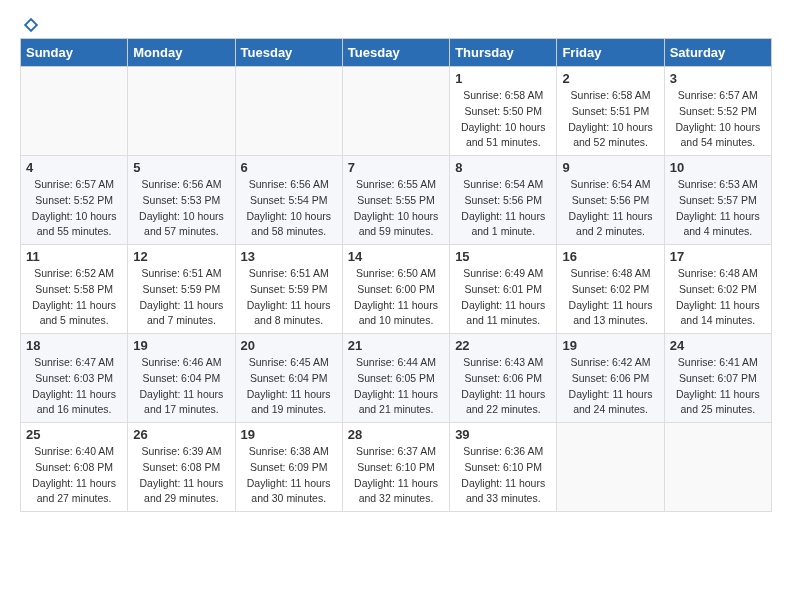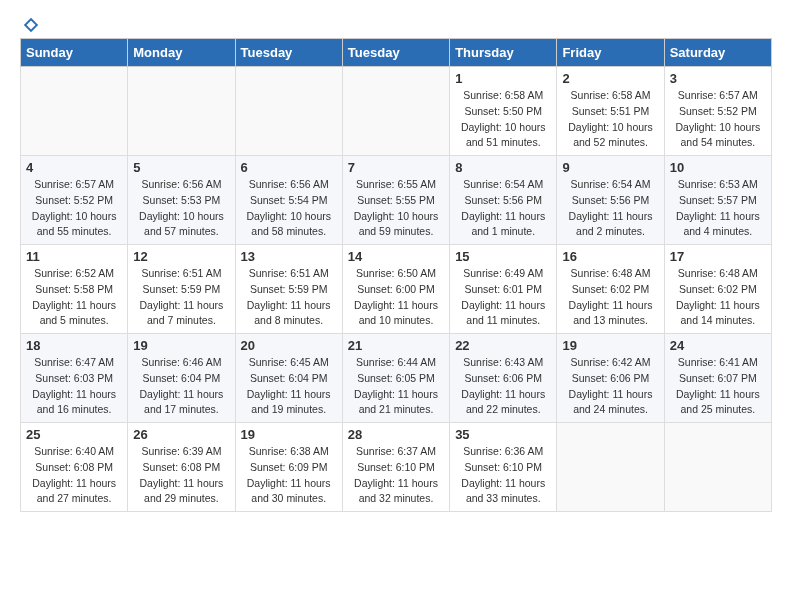--- a/index.html
+++ b/index.html
@@ -175,21 +175,21 @@
           </td>
           <td>
             <span class="day-num">19</span>
             <div class="day-info">Sunrise: 6:38 AM<br>Sunset: 6:09 PM<br>Daylight: 11 hours<br>and 30 minutes.</div>
           </td>
           <td>
             <span class="day-num">28</span>
             <div class="day-info">Sunrise: 6:37 AM<br>Sunset: 6:10 PM<br>Daylight: 11 hours<br>and 32 minutes.</div>
           </td>
           <td>
-            <span class="day-num">35</span>
+            <span class="day-num">39</span>
             <div class="day-info">Sunrise: 6:36 AM<br>Sunset: 6:10 PM<br>Daylight: 11 hours<br>and 33 minutes.</div>
           </td>
           <td class="empty-cell"></td>
           <td class="empty-cell"></td>
         </tr>
       </tbody>
   </table>
 </div>
 
 </body></html>

